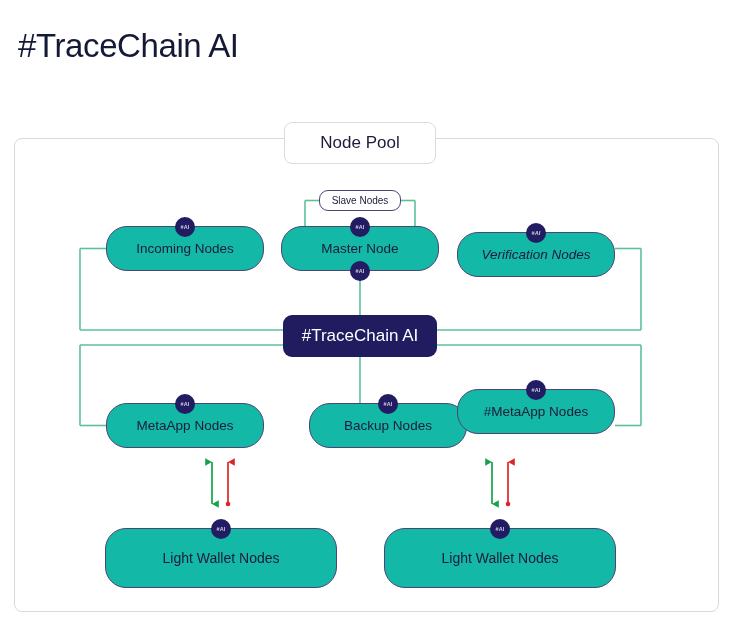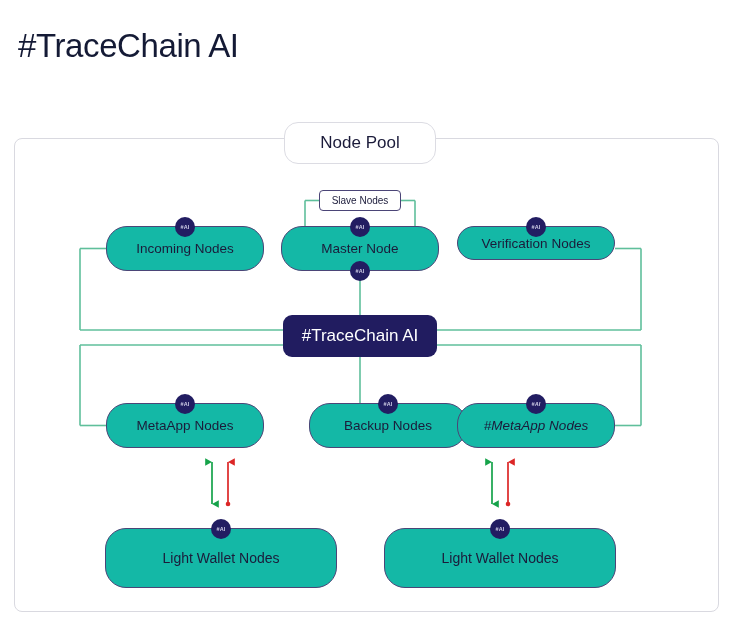--- a/index.html
+++ b/index.html
@@ -50,21 +50,21 @@
     width: 735px;
     height: 636px;
     pointer-events: none;
   }
 
   
   .section-label {
     position: absolute;
     background: #ffffff;
     border: 1px solid #dcdce3;
-    border-radius: 14px;
+    border-radius: 8px;
     display: flex;
     align-items: center;
     justify-content: center;
     box-sizing: border-box;
     font-size: 17px;
     color: #1b1b3a;
     z-index: 6;
   }
   #node-pool-label {
     left: 284px;
@@ -74,21 +74,21 @@
   }
 
   
   #slave-nodes-label {
     position: absolute;
     left: 319px;
     top: 190px;
     width: 82px;
     height: 21px;
     border: 1.3px solid #4b4577;
-    border-radius: 4px;
+    border-radius: 9px;
     background: #ffffff;
     display: flex;
     align-items: center;
     justify-content: center;
     font-size: 10px;
     color: #1b1b3a;
     box-sizing: border-box;
     z-index: 7;
     white-space: nowrap;
   }
@@ -126,21 +126,21 @@
     font-size: 5.5px;
     font-weight: bold;
     color: #cfcde6;
     letter-spacing: 0.2px;
     z-index: 8;
   }
 
   
   #node-incoming    { left: 106px; top: 226px; width: 158px; height: 45px; }
   #node-master      { left: 281px; top: 226px; width: 158px; height: 45px; align-items: center; }
-  #node-verification{ left: 457px; top: 226px; width: 158px; height: 34px; }
+  #node-verification{ left: 457px; top: 232px; width: 158px; height: 45px; font-style: italic; }
 
   
   #node-hub {
     position: absolute;
     left: 283px;
     top: 315px;
     width: 154px;
     height: 42px;
     background: #211c60;
     border: none;
@@ -151,21 +151,21 @@
     color: #ffffff;
     font-size: 17px;
     z-index: 5;
     box-sizing: border-box;
     white-space: nowrap;
   }
 
   
   #node-torrent  { left: 106px; top: 403px; width: 158px; height: 45px; }
   #node-backup   { left: 281px; top: 403px; width: 158px; height: 45px; margin-left: 28px; }
-  #node-metaapp  { left: 457px; top: 403px; width: 158px; height: 45px; font-style: italic; }
+  #node-metaapp  { left: 457px; top: 389px; width: 158px; height: 45px; }
 
   
   #node-wallet-left  { left: 105px; top: 528px; width: 232px; height: 60px; }
   #node-wallet-right { left: 384px; top: 528px; width: 232px; height: 60px; }
   #node-wallet-left .node-label,
   #node-wallet-right .node-label { font-size: 14px; }
 </style>
 </head>
 <body>
 

